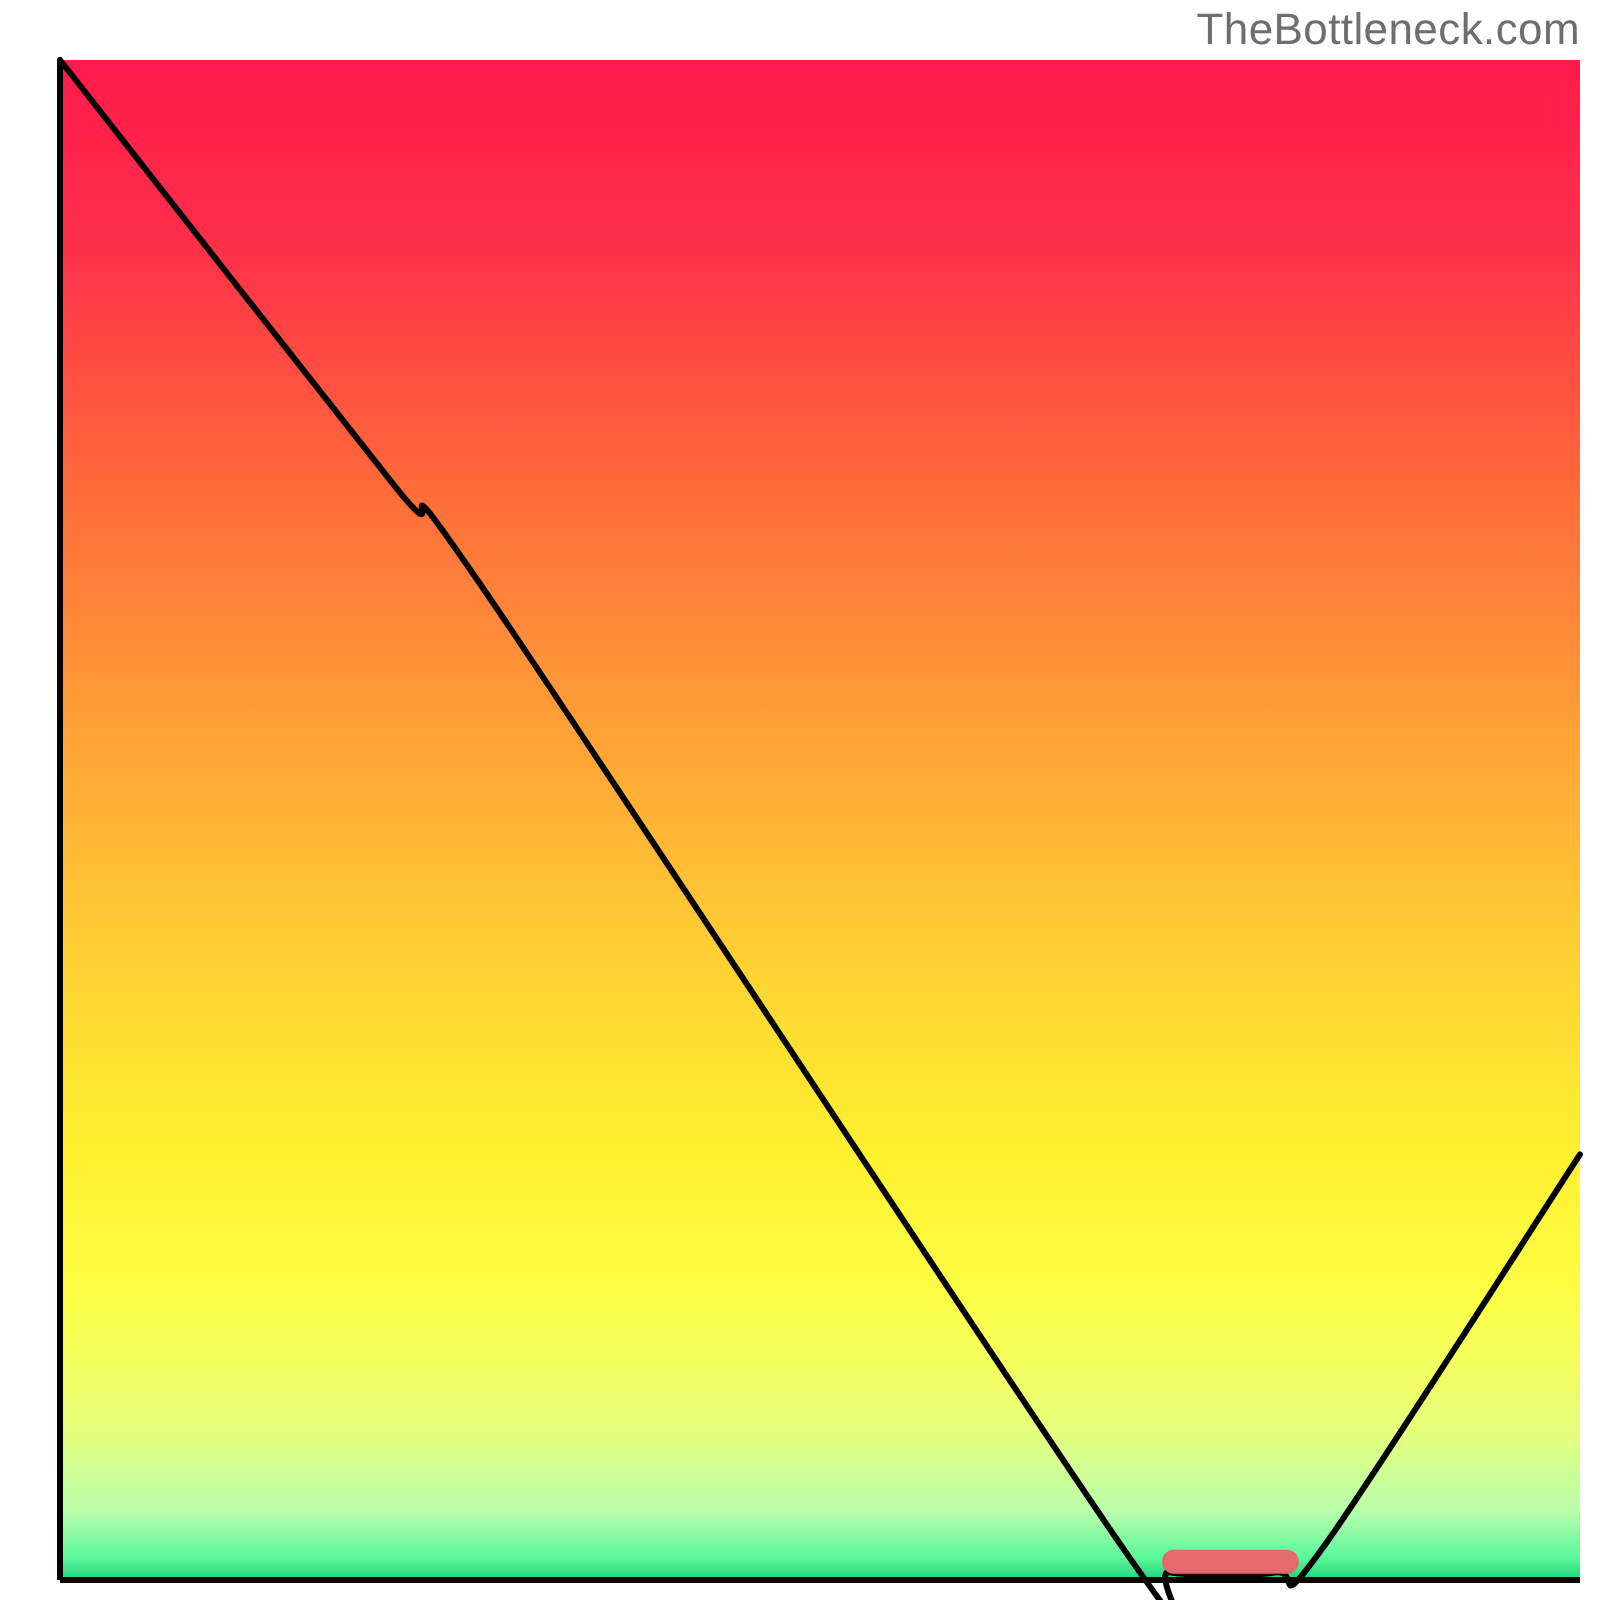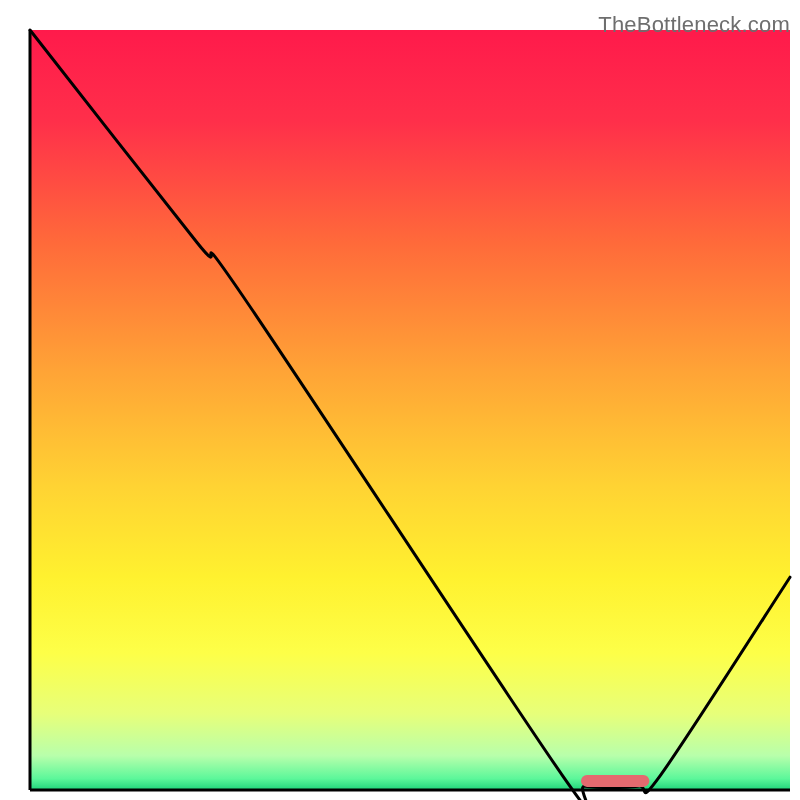--- a/index.html
+++ b/index.html
@@ -5,21 +5,21 @@
   html, body {
     margin: 0;
     padding: 0;
     width: 800px;
     height: 800px;
     background: #ffffff;
     font-family: Arial, Helvetica, sans-serif;
   }
   .watermark {
     position: absolute;
-    top: 12px;
+    top: 2px;
     right: 10px;
     font-size: 22px;
     font-weight: 400;
     color: #6e6e6e;
     letter-spacing: 0.2px;
     z-index: 10;
   }
   .chart-wrap {
     position: absolute;
     left: 0;

